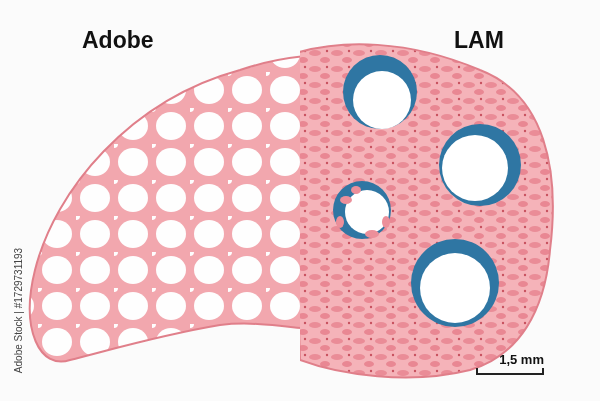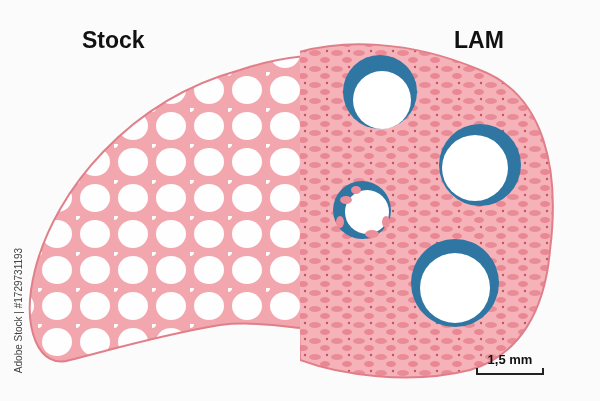--- a/index.html
+++ b/index.html
@@ -2,21 +2,21 @@
 <html><head>
 <meta charset="utf-8">
 <style>
   html, body { margin:0; padding:0; }
   body { width:600px; height:401px; background:#fbfbfb; position:relative; overflow:hidden;
          font-family:"Liberation Sans", sans-serif; }
   .label { position:absolute; font-weight:bold; font-size:23px; color:#111; }
   #lbl-normal { left:82px; top:27px; }
   #lbl-lam { left:454px; top:27px; }
   .scalebar { position:absolute; left:476px; top:352px; width:68px; }
-  .scalebar .txt { font-size:13px; font-weight:bold; color:#111; text-align:center; display:block; }
+  .scalebar .txt { font-size:13px; font-weight:bold; color:#111; text-align:right; display:block; }
   .scalebar .bar { margin-top:1px; height:5px; border:2px solid #222; border-top:none; }
   .credit { position:absolute; left:-52px; top:305px; transform:rotate(-90deg);
             font-size:10px; color:#444; width:140px; text-align:center; white-space:nowrap; }
   svg { position:absolute; left:0; top:0; }
 </style>
 </head>
 <body>
 
 <svg width="600" height="401" viewBox="0 0 600 401">
   <defs>
@@ -62,21 +62,21 @@
     <ellipse cx="372" cy="234" rx="7" ry="4" fill="#ec8f9a"></ellipse>
     <ellipse cx="386" cy="222" rx="4" ry="6" fill="#ec8f9a"></ellipse>
     <ellipse cx="340" cy="222" rx="4" ry="6" fill="#ec8f9a"></ellipse>
   </g>
   <g>
     <circle cx="455" cy="283" r="44" fill="#2f76a3"></circle>
     <circle cx="455" cy="288" r="35" fill="#ffffff"></circle>
   </g>
 </svg>
 
-<div class="label" id="lbl-normal">Stock</div>
+<div class="label" id="lbl-normal">Adobe</div>
 <div class="label" id="lbl-lam">LAM</div>
 
 <div class="scalebar">
   <span class="txt">1,5 mm</span>
   <div class="bar"></div>
 </div>
 
 <div class="credit">Adobe Stock | #1729731193</div>
 
 </body></html>

